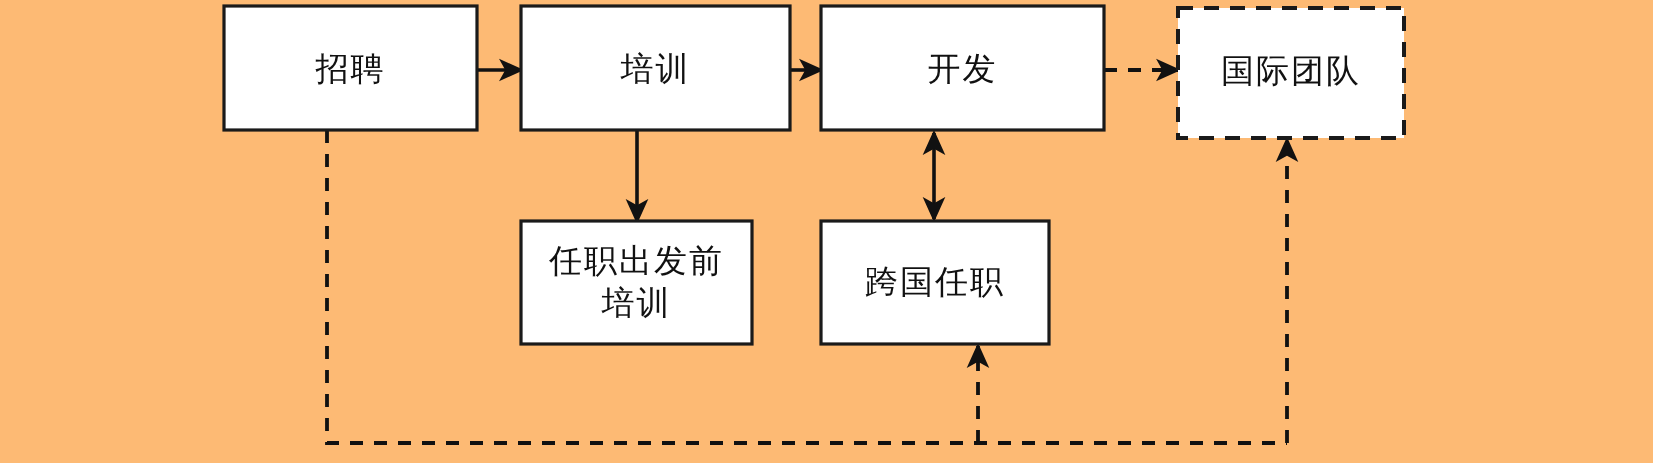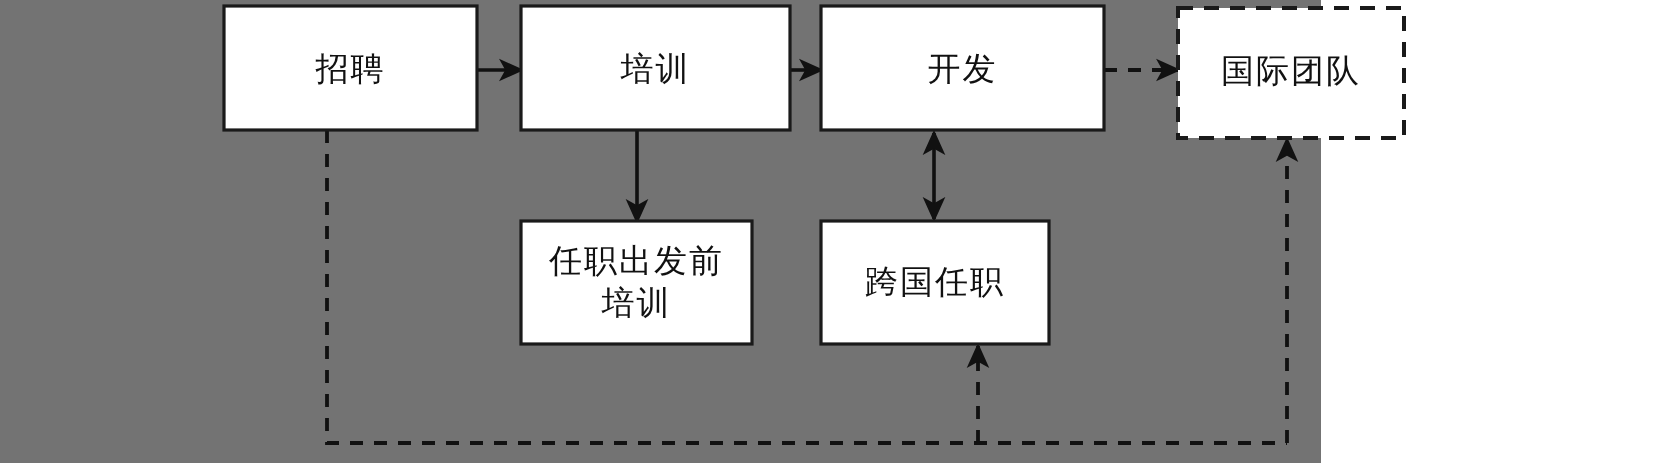--- a/index.html
+++ b/index.html
@@ -8,23 +8,23 @@
     background: #ffffff;
   }
   body {
     width: 1653px;
     height: 463px;
     font-family: "DejaVu Sans", "Liberation Sans", sans-serif;
     overflow: hidden;
   }
   #diagram-root {
     position: relative;
-    width: 1321px;
+    width: 1653px;
     height: 463px;
-    background: #737373;
+    background: #fdba74;
   }
   svg.diagram {
     position: absolute;
     left: 0;
     top: 0;
     width: 1653px;
     height: 463px;
     display: block;
   }
   .node-box {

